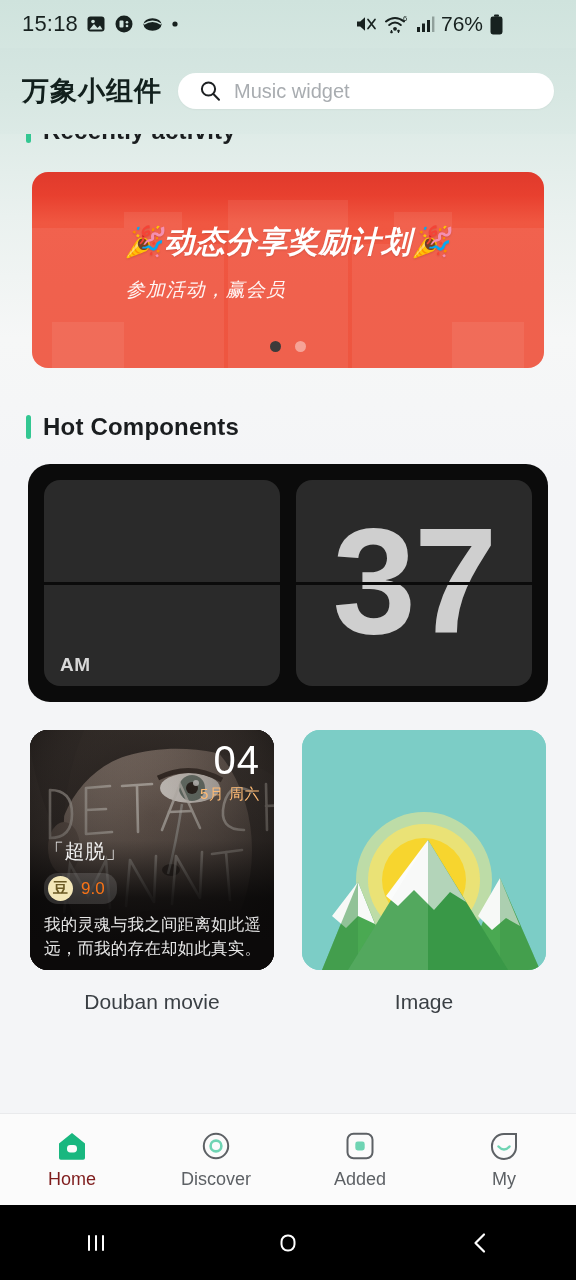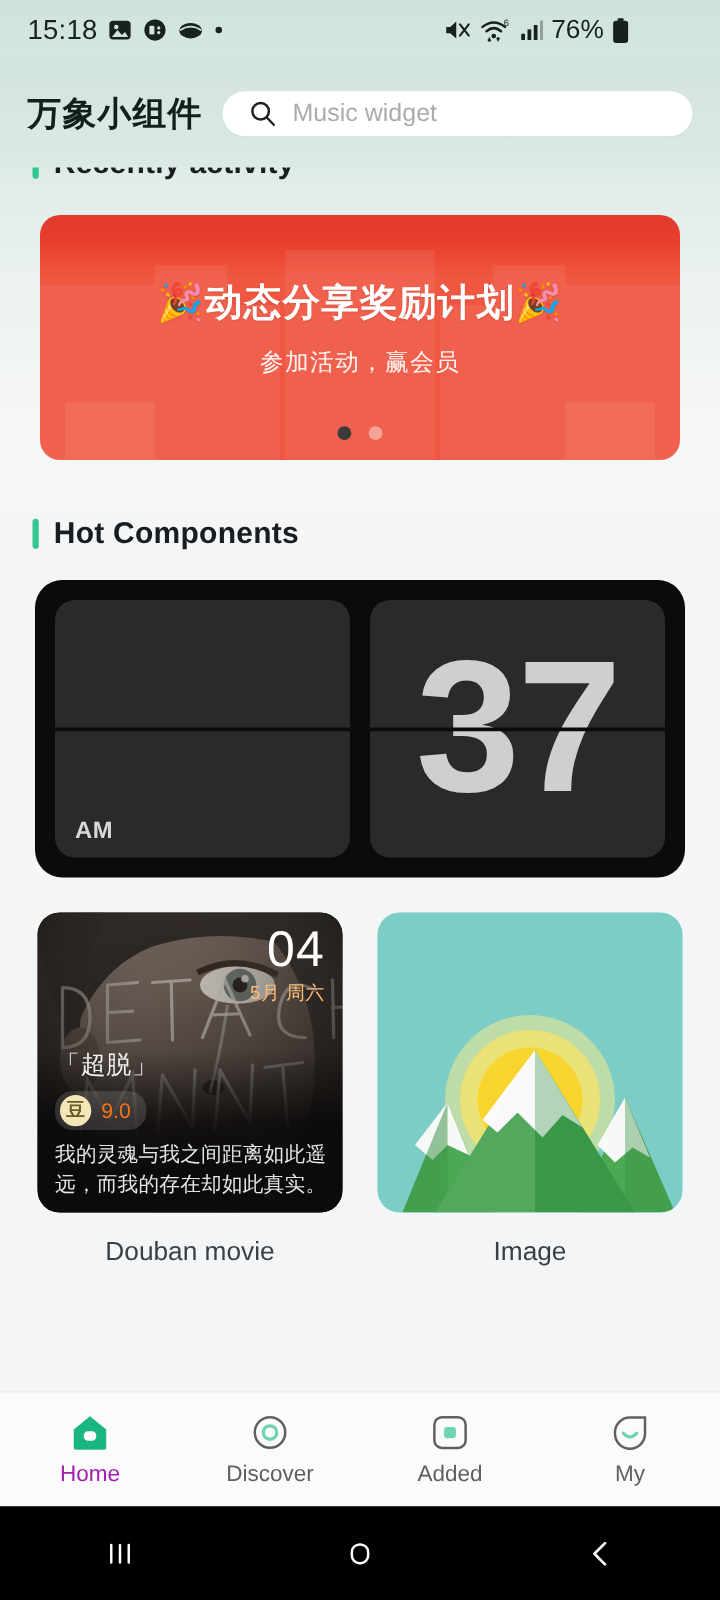--- a/index.html
+++ b/index.html
@@ -75,21 +75,21 @@
   .banner .blk { position:absolute; background:rgba(255,255,255,.07); }
   .b1 { left:0;   top:56px;  width:92px;  height:150px; }
   .b2 { left:92px; top:40px; width:58px;  height:160px; }
   .b3 { left:150px; top:72px; width:42px; height:130px; }
   .b4 { right:0;  top:56px;  width:92px;  height:150px; }
   .b5 { right:92px; top:40px; width:58px; height:160px; }
   .b6 { right:150px; top:72px; width:42px; height:130px; }
   .b7 { left:196px; top:28px; width:120px; height:172px; background:rgba(255,255,255,.05); }
   .b8 { left:20px; top:150px; width:72px; height:48px; background:rgba(255,255,255,.09); }
   .b9 { right:20px; top:150px; width:72px; height:48px; background:rgba(255,255,255,.09); }
-  .banner-inner { position:relative; z-index:2; text-align:center; margin-top:-16px; }
+  .banner-inner { position:relative; z-index:2; text-align:left; margin-top:-16px;font-style:italic; }
   .banner-title {
     font-size:30px; font-weight:700; color:#ffffff; letter-spacing:1px;
     white-space:nowrap; text-shadow:0 1px 2px rgba(0,0,0,.12);
   }
   .banner-sub { margin-top:14px; font-size:19px; color:rgba(255,255,255,.94); letter-spacing:1px; }
   .dots { position:absolute; bottom:16px; left:0; right:0; display:flex; justify-content:center; gap:14px; z-index:3; }
   .dot { width:11px; height:11px; border-radius:50%; background:rgba(255,255,255,.42); }
   .dot.on { background:#3c3a3a; }
 
   
@@ -149,21 +149,21 @@
   .imgwidget { background:#78cfc6; }
 
   
   .tabbar {
     position:absolute; left:0; bottom:75px; width:576px; height:92px;
     background:#fbfbfb; border-top:1px solid #e9eaec;
     display:flex; align-items:center; z-index:50;
   }
   .tab { flex:1; display:flex; flex-direction:column; align-items:center; gap:7px; }
   .tab-label { font-size:18px; color:#5d6165; }
-  .tab.active .tab-label { color:#a21caf; }
+  .tab.active .tab-label { color:#7f1d1d; }
 
   
   .navbar {
     position:absolute; left:0; bottom:0; width:576px; height:75px;
     background:#000; display:flex; align-items:center; z-index:60;
   }
   .nav-btn { flex:1; display:flex; align-items:center; justify-content:center; }
 </style>
 </head>
 <body>

